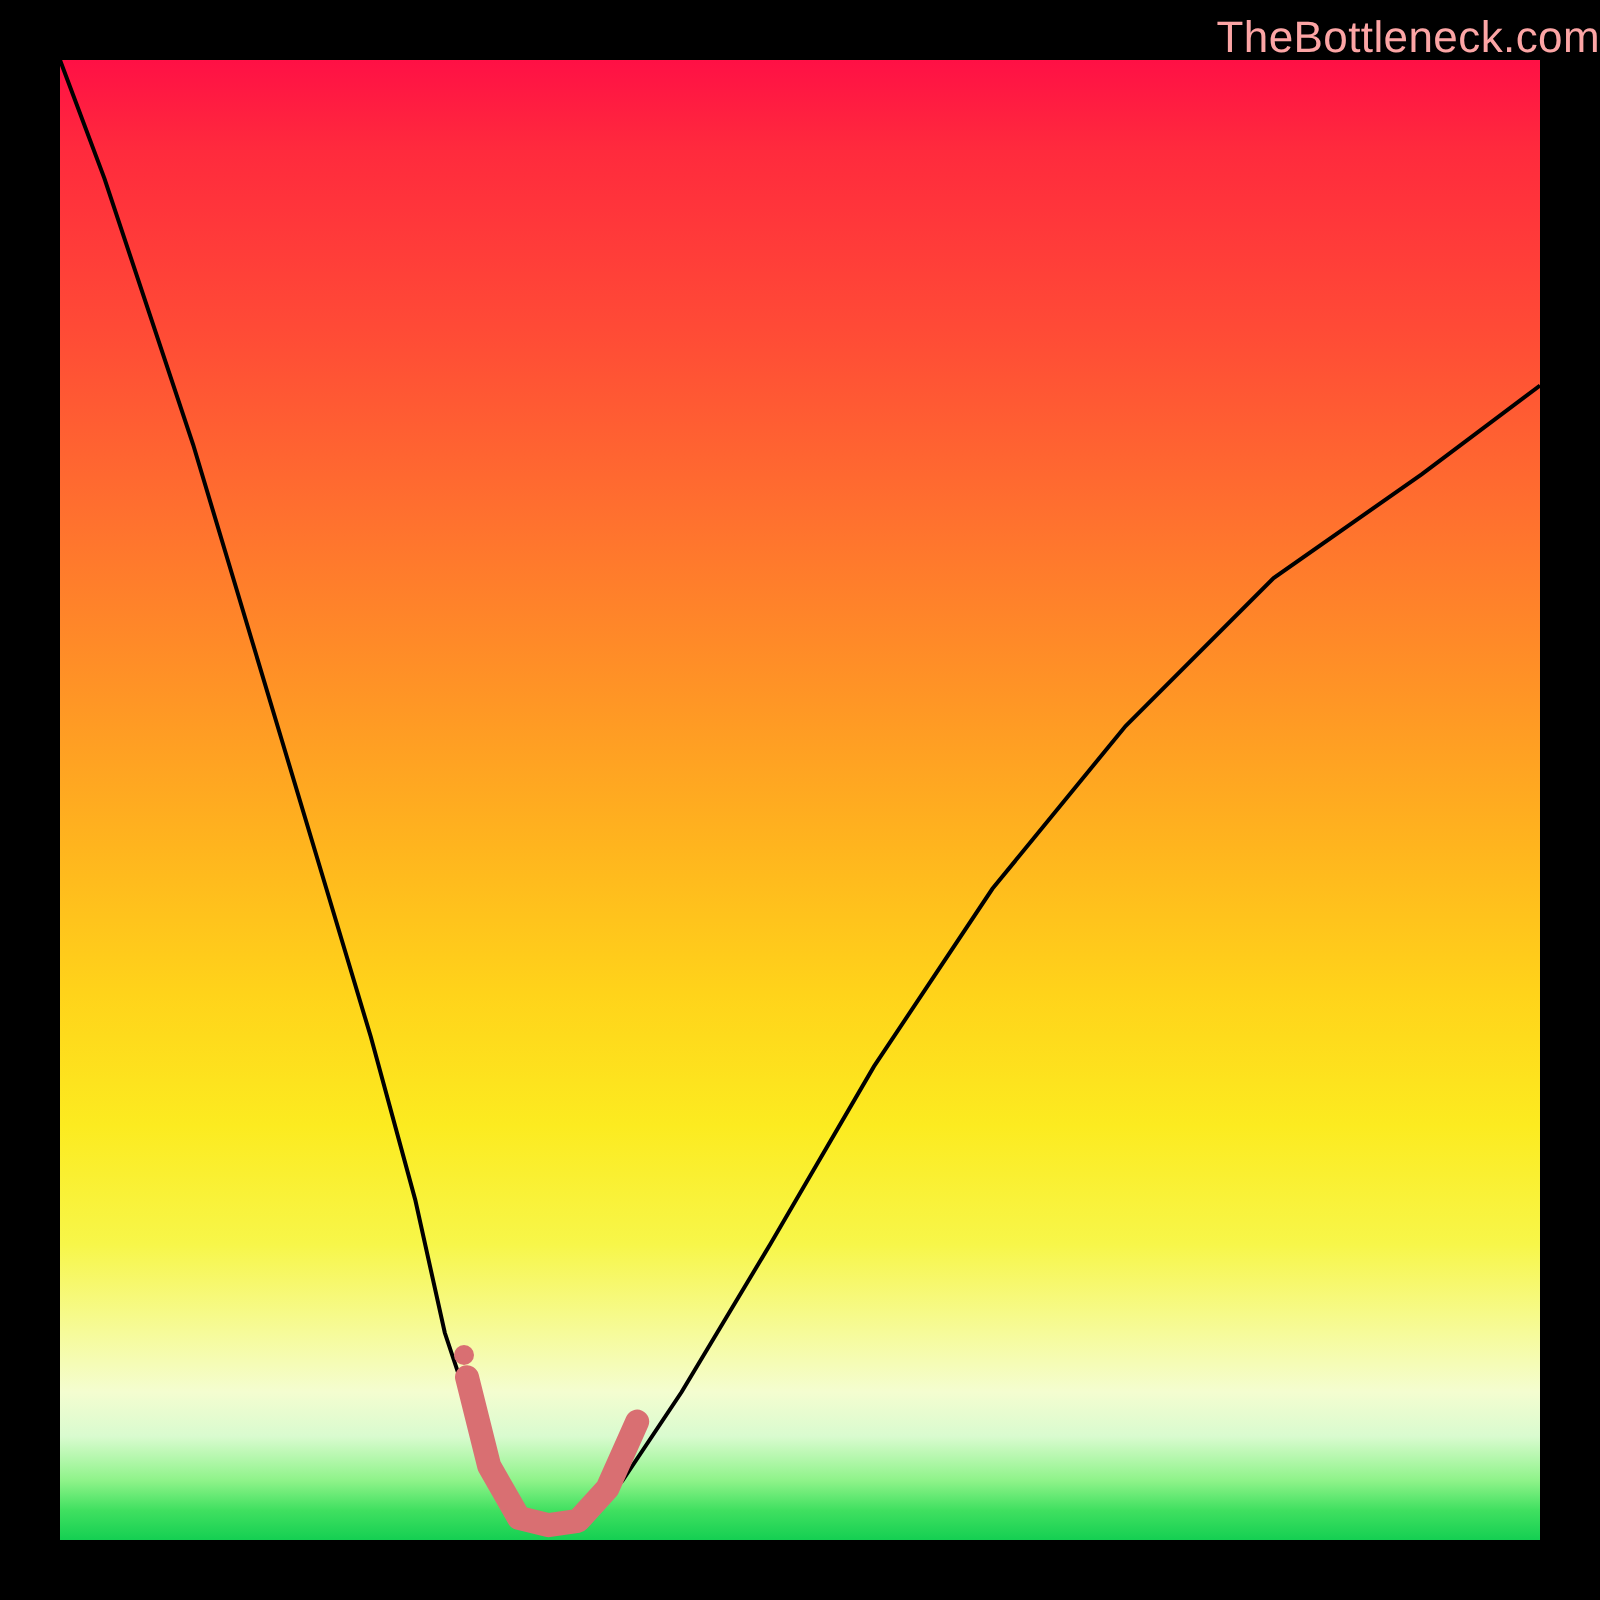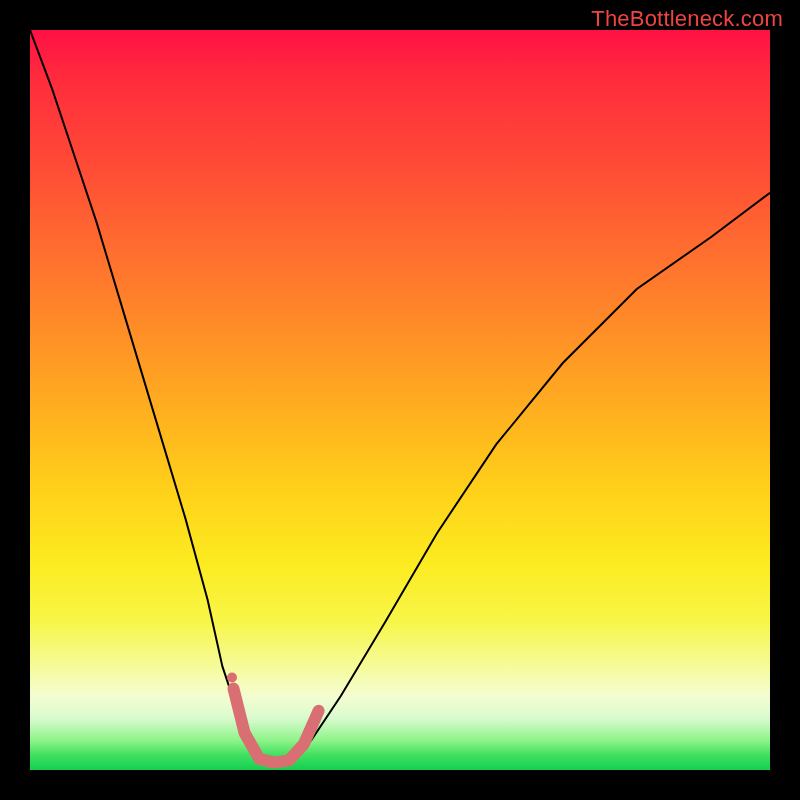--- a/index.html
+++ b/index.html
@@ -50,22 +50,22 @@
   }
   svg.curve-layer {
     position: absolute;
     inset: 0;
     width: 100%;
     height: 100%;
   }
   .watermark {
     position: absolute;
     top: 6px;
-    right: 17px;
-    color: #ef4444;
+    right: 0;
+    color: #fca5a5;
     font-size: 22px;
     font-weight: 400;
     letter-spacing: 0.2px;
     user-select: none;
   }
 </style>
 </head>
 <body>
 
 <div class="frame">

